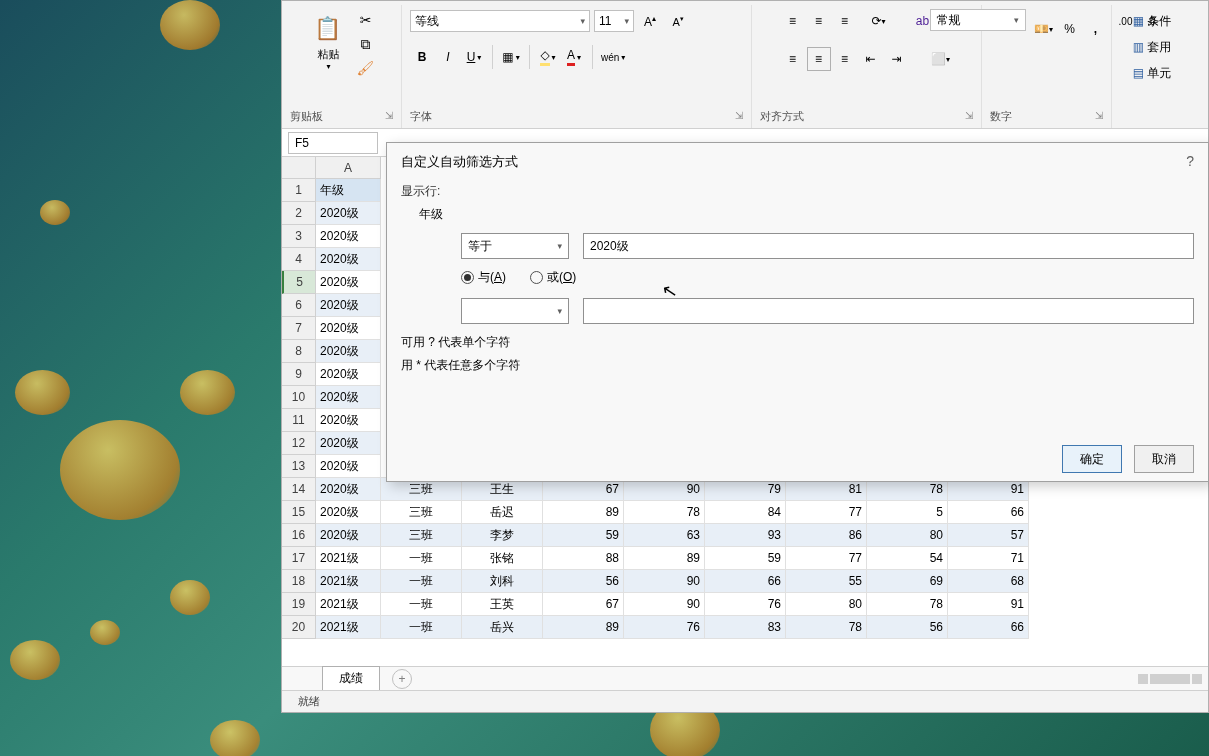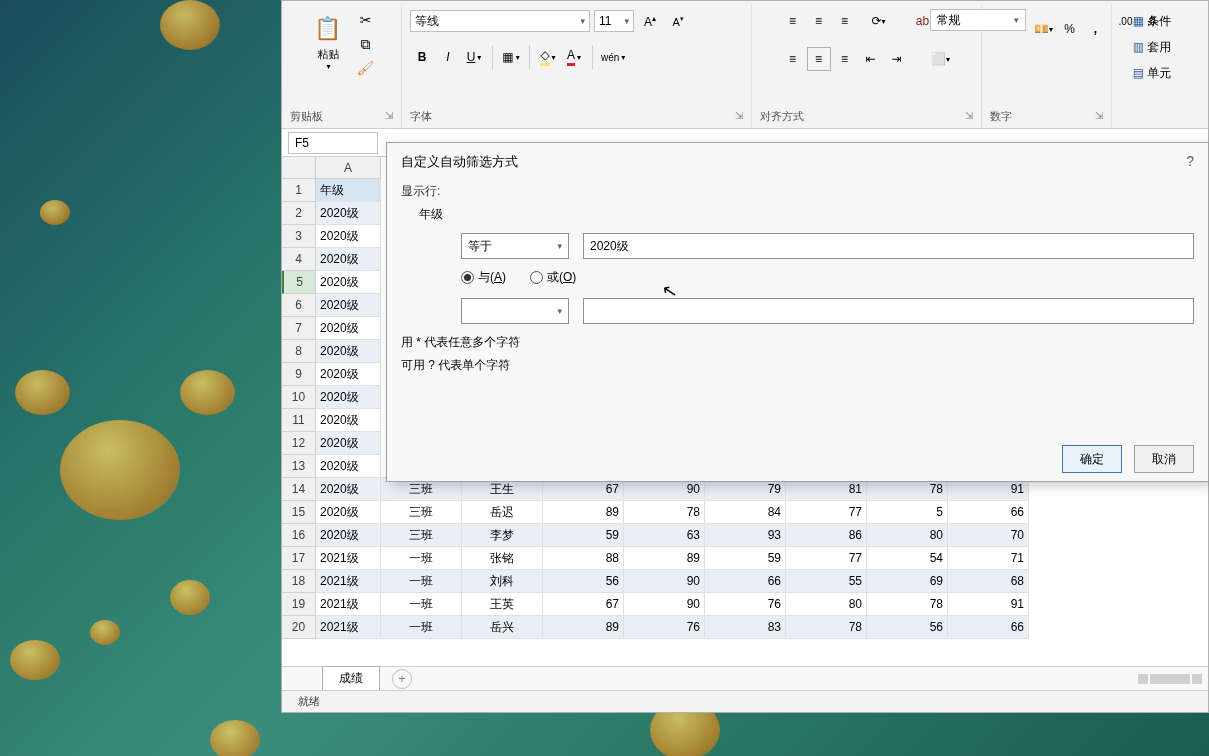--- a/index.html
+++ b/index.html
@@ -248,21 +248,21 @@
           <div class="rbtn">
               <span>≡</span>
             </div>
           <div style="width:6px"></div>
           <div class="rbtn">
               <span>⟳</span>
               <span style="font-size:8px">▾</span>
             </div>
           <div style="width:16px"></div>
           <div class="rbtn">
-              <span style="color:#7f1d1d">ab</span>
+              <span style="color:#4c1d95">ab</span>
             </div>
         </div>
         <div class="btn-row">
           <div class="rbtn">
               <span>≡</span>
             </div>
           <div class="rbtn" style="border:1px solid #b0b0b0">
               <span>≡</span>
             </div>
           <div class="rbtn">
@@ -425,21 +425,21 @@
           <div style="display: flex;">
             <div class="rownum">16</div>
             <div class="cell colA band">2020级</div>
             <div class="cell band ctr">三班</div>
             <div class="cell band ctr">李梦</div>
             <div class="cell band num">59</div>
             <div class="cell band num">63</div>
             <div class="cell band num">93</div>
             <div class="cell band num">86</div>
             <div class="cell band num">80</div>
-            <div class="cell band num">70</div>
+            <div class="cell band num">57</div>
           </div>
           <div style="display: flex;">
             <div class="rownum">17</div>
             <div class="cell colA">2021级</div>
             <div class="cell ctr">一班</div>
             <div class="cell ctr">张铭</div>
             <div class="cell num">88</div>
             <div class="cell num">89</div>
             <div class="cell num">59</div>
             <div class="cell num">77</div>
@@ -536,22 +536,22 @@
     <div class="dlg-row">
       <div class="dlg-combo dlg-op">
         <span></span>
         <span class="dropdown-caret">▾</span>
       </div>
       <div class="dlg-combo dlg-val">
         <span></span>
       </div>
     </div>
 
+    <div class="hint">可用 ? 代表单个字符</div>
     <div class="hint">用 * 代表任意多个字符</div>
-    <div class="hint">可用 ? 代表单个字符</div>
   </div>
   <div class="dlg-buttons">
     <button class="dlg-btn primary">确定</button>
     <button class="dlg-btn">取消</button>
   </div>
 </div>
 
 <div class="cursor">↖</div>
 
 </body></html>

